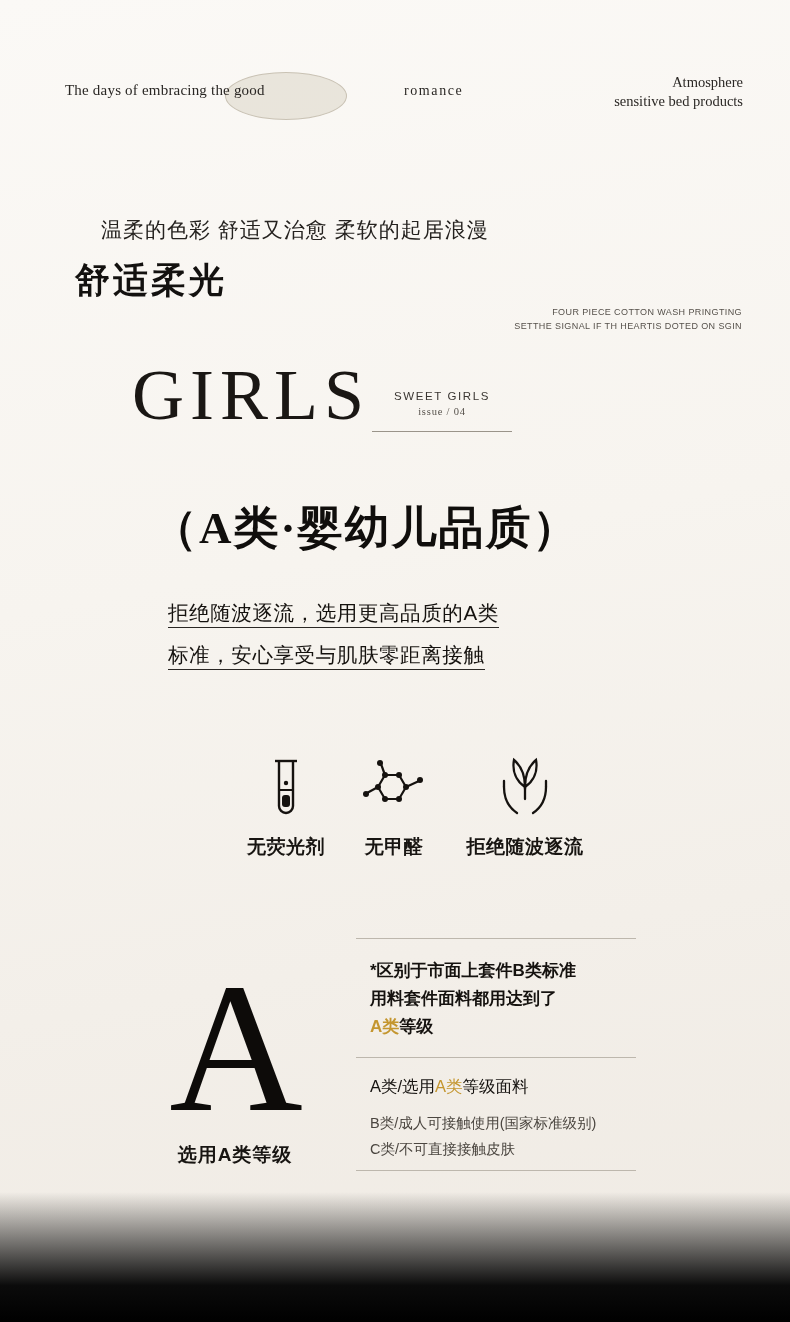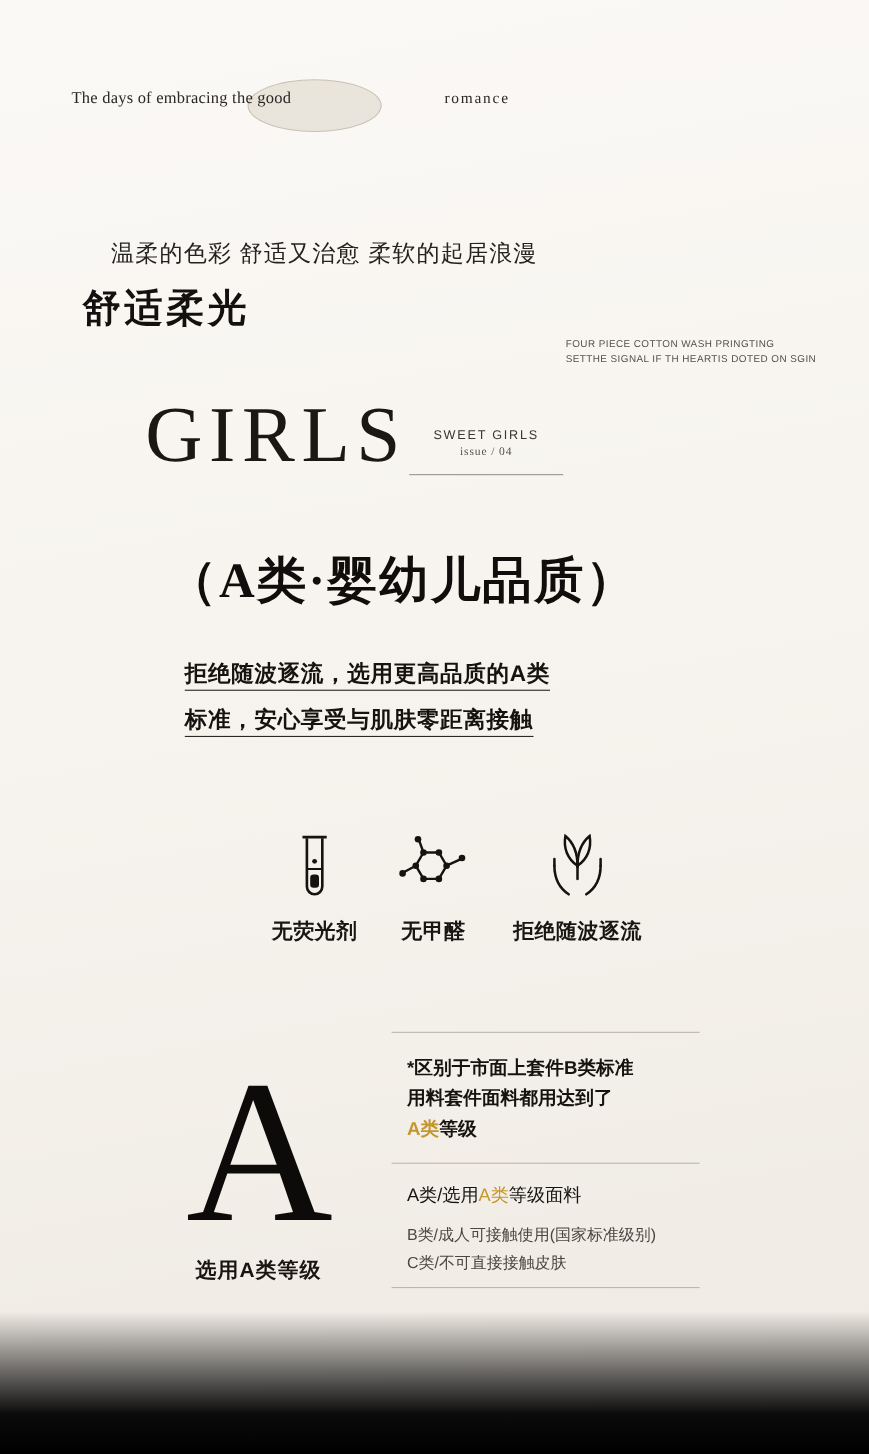--- a/index.html
+++ b/index.html
@@ -94,21 +94,21 @@
     font-size: 35px;
     font-weight: bold;
     letter-spacing: 3px;
     color: #13110f;
     white-space: nowrap;
   }
   .tiny-en {
     position: absolute;
     right: 80px;
     top: 305px;
-    text-align: left;
+    text-align: right;
     font-family: "Liberation Sans", sans-serif;
     font-size: 9px;
     line-height: 14px;
     letter-spacing: 0.4px;
     color: #55504a;
   }
 
   
   .olive-wrap {
     position: absolute;
@@ -171,21 +171,20 @@
     top: 592px;
     width: 430px;
     font-size: 20.5px;
     line-height: 42px;
     letter-spacing: 0.6px;
     color: #15120f;
   }
   .desc span.u {
     border-bottom: 1px solid #2a2724;
     padding-bottom: 3px;
-    font-weight: bold;
   }
 
   
   .features {
     position: absolute;
     left: 195px;
     top: 752px;
     width: 430px;
     height: 125px;
   }
@@ -271,20 +270,24 @@
 </style>
 </head>
 <body>
 
 <div class="page">
 
   <div class="topbar">
     <div class="ellipse"></div>
     <div class="left-text">The days of embracing the good</div>
     <div class="mid-text">romance</div>
+    <div class="right-text">
+      <div>Atmosphere</div>
+      <div>sensitive bed products</div>
+    </div>
   </div>
 
   <div class="sub-head">温柔的色彩 舒适又治愈  柔软的起居浪漫</div>
   <div class="main-head">舒适柔光</div>
   <div class="tiny-en">
     <div>FOUR PIECE COTTON WASH PRINGTING</div>
     <div>SETTHE SIGNAL IF TH HEARTIS DOTED ON SGIN</div>
   </div>
 
   <div class="olive-wrap">

